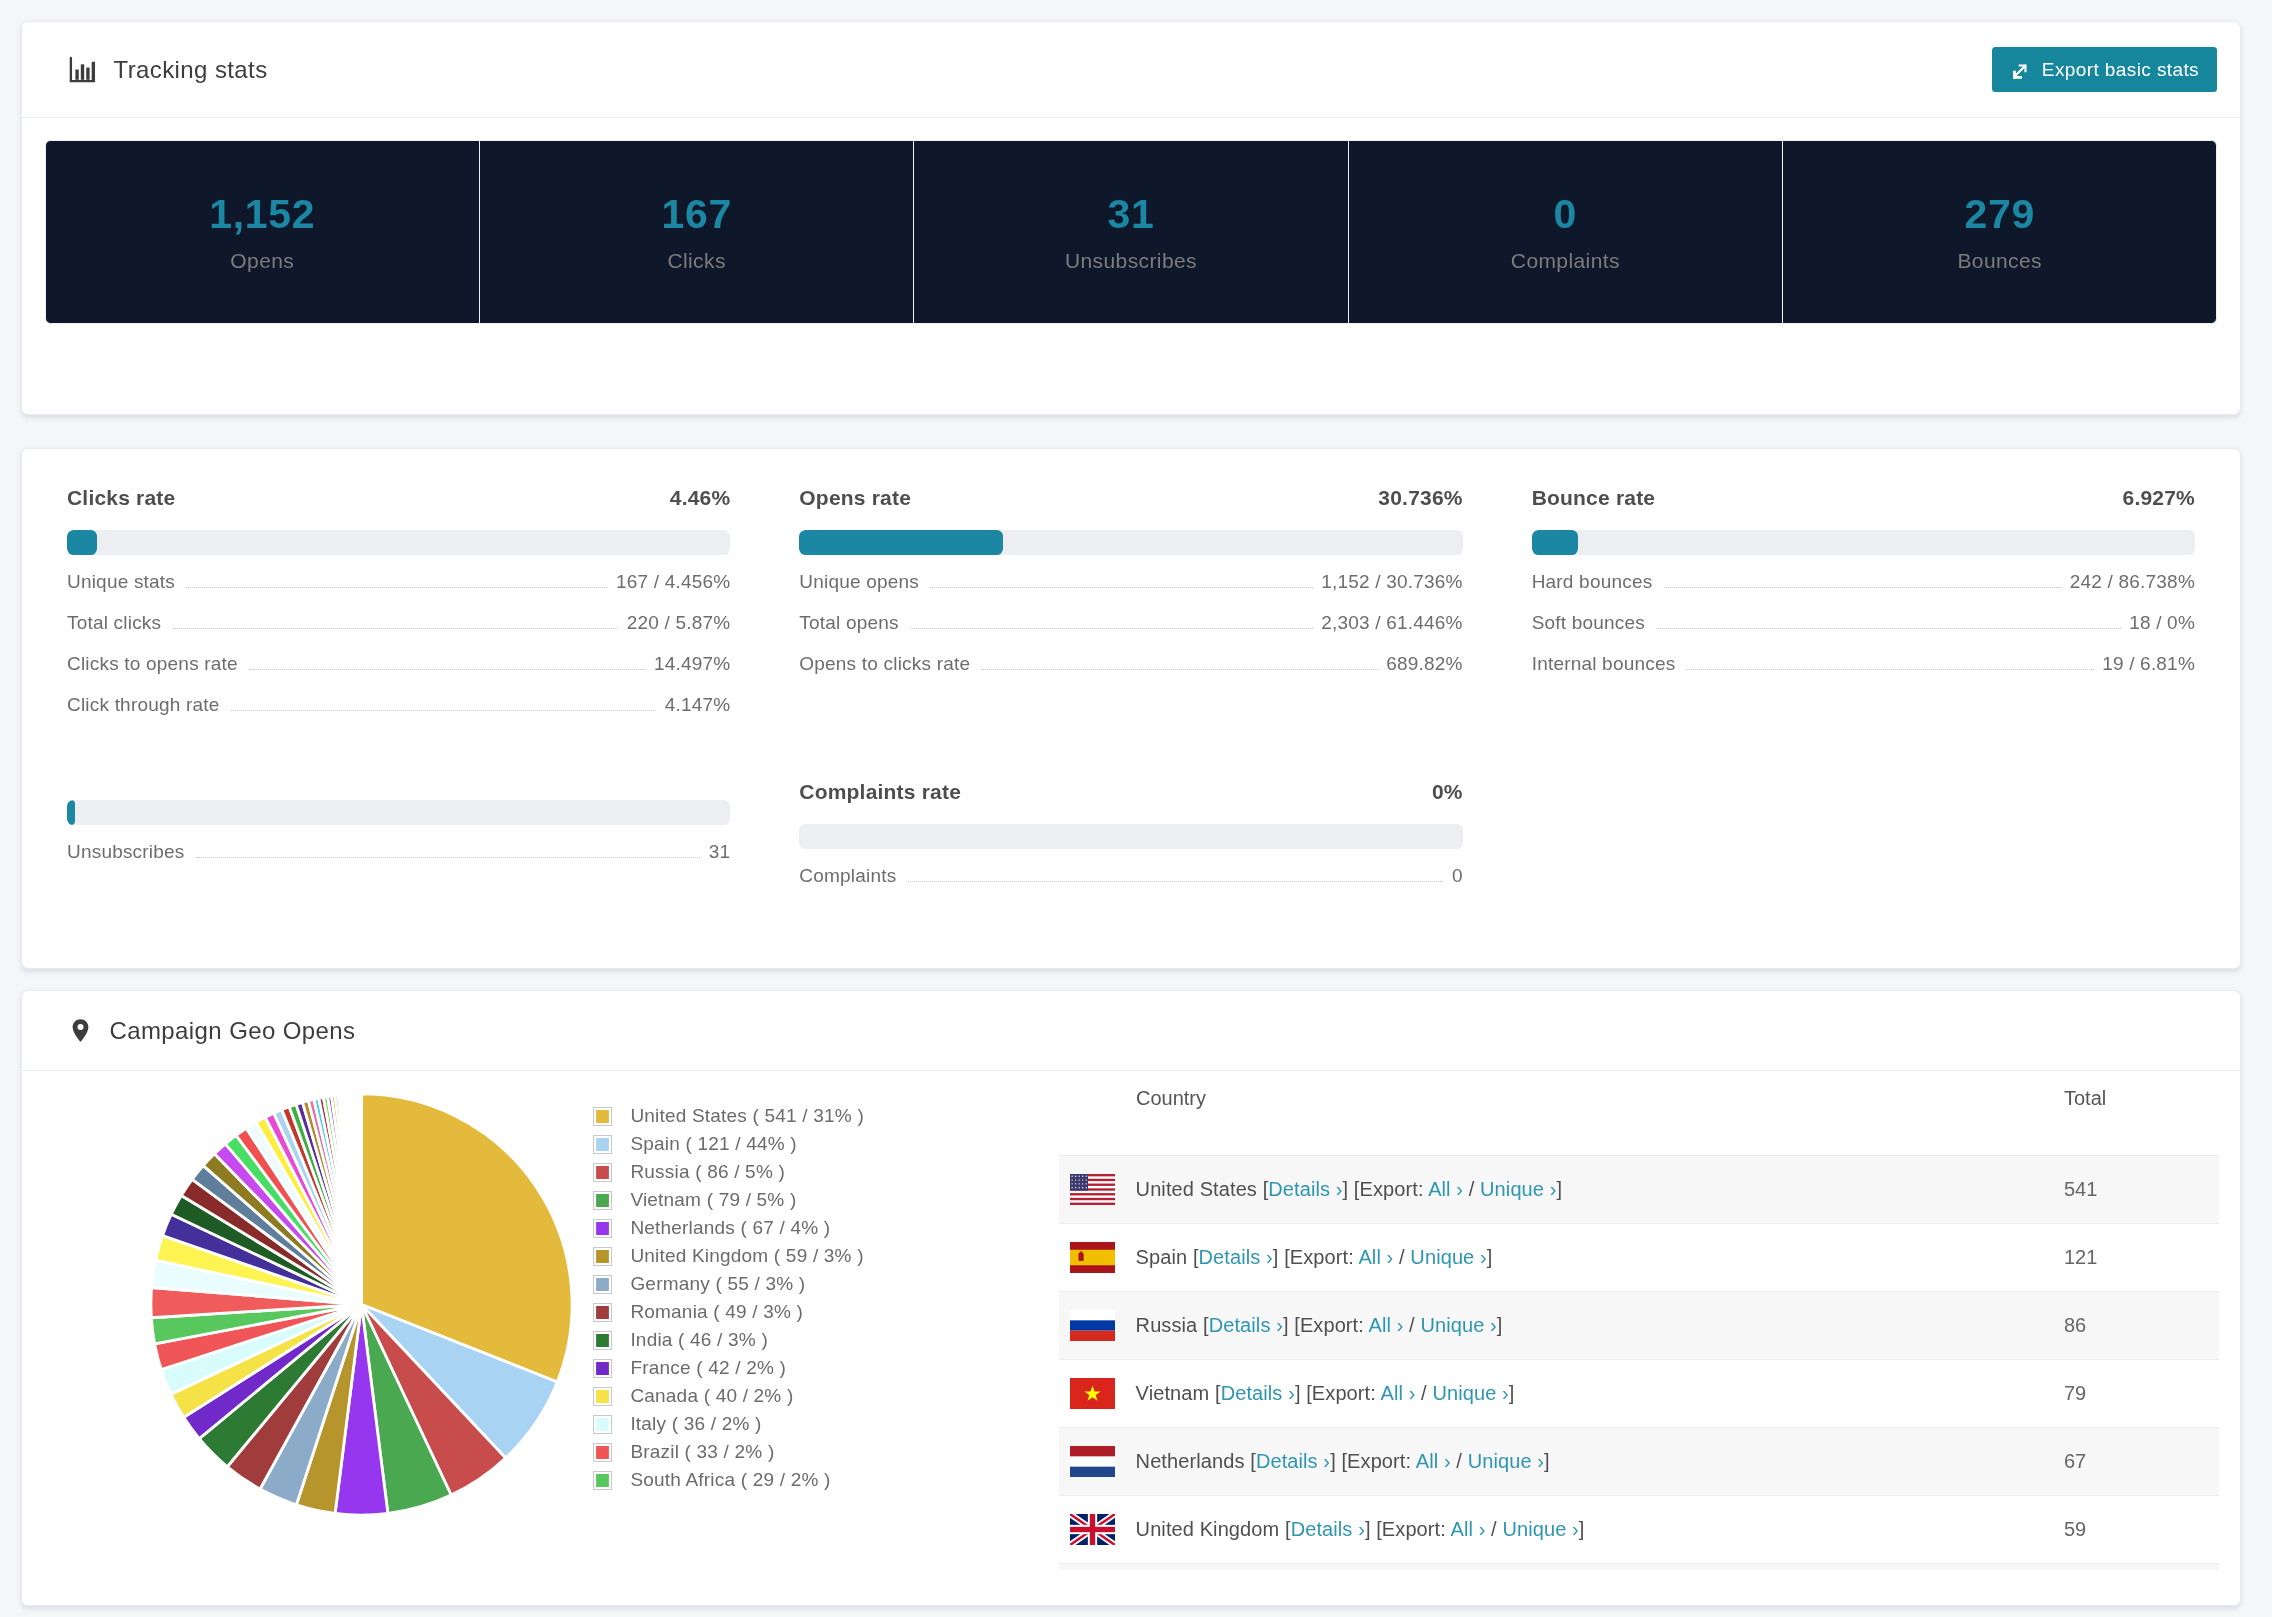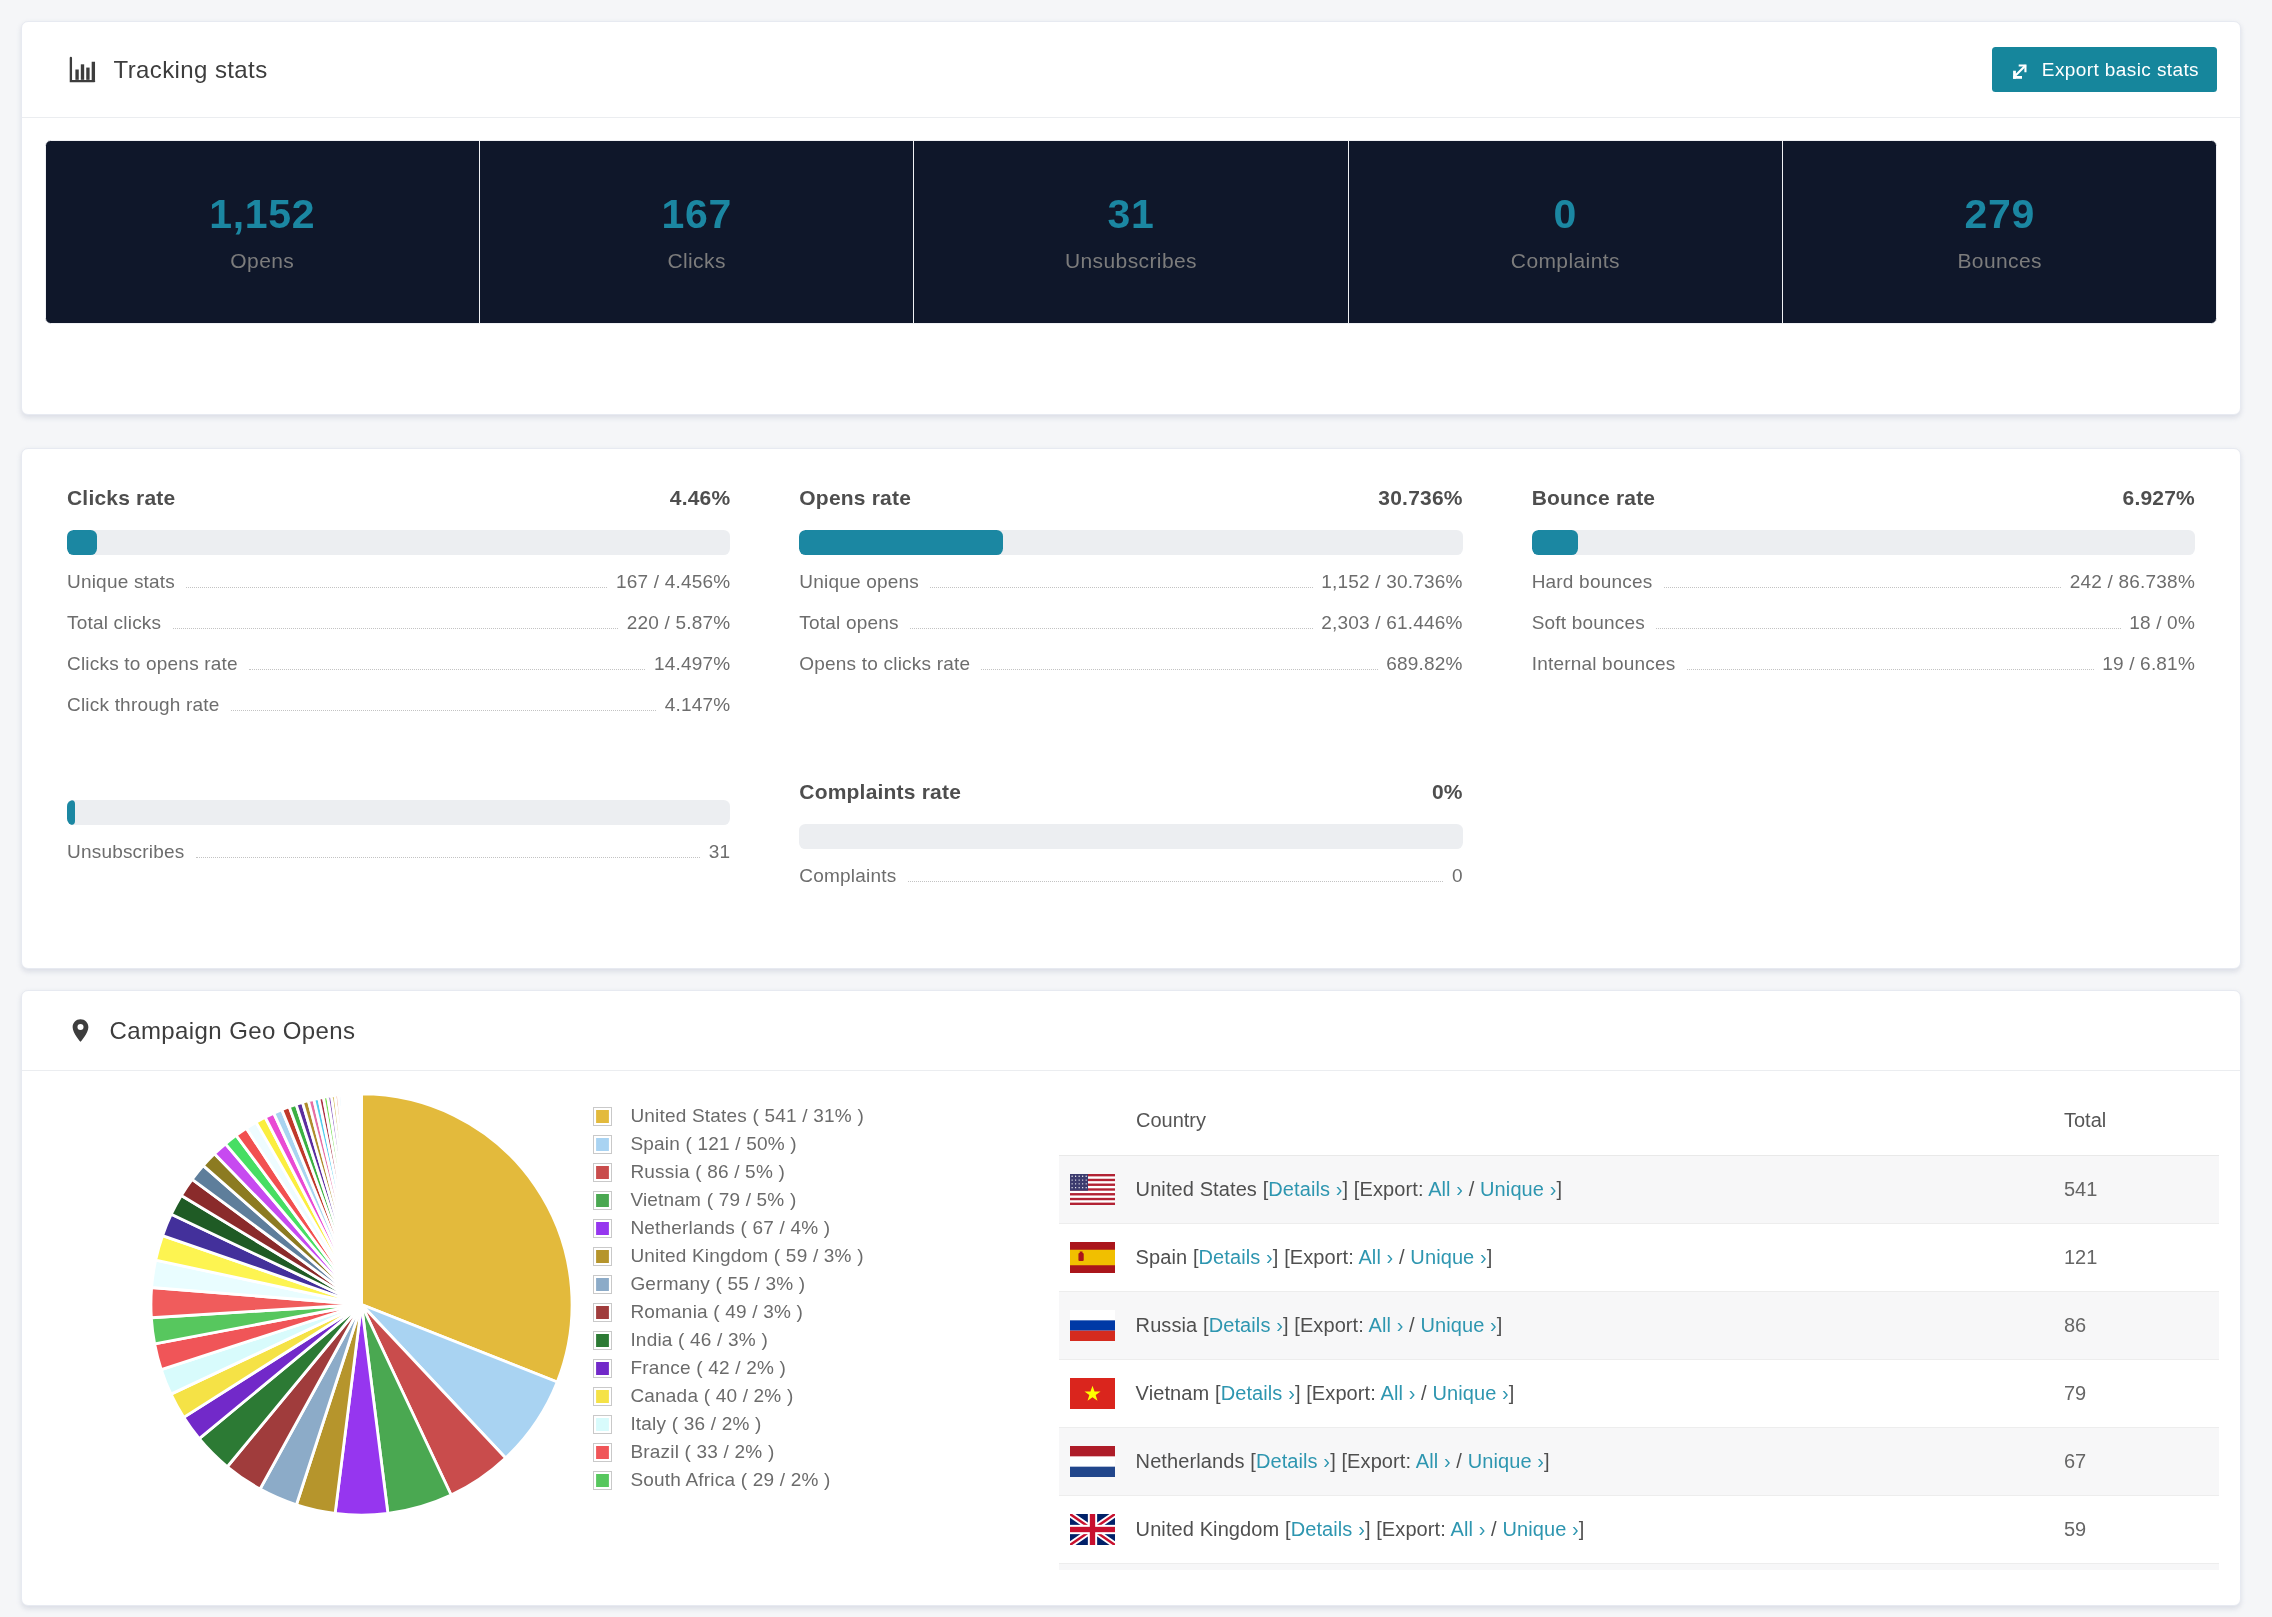--- a/index.html
+++ b/index.html
@@ -80,21 +80,21 @@
   .card-geo .card-header{height:79px;}
   .geo-content{display:flex;padding:0 0 0 45px;height:498px;box-sizing:border-box;}
   .pie-wrap{width:526px;box-sizing:border-box;padding:18.4px 0 0 79px;flex:none;}
   .legend{list-style:none;margin:0;padding:31px 0 0 0;width:466px;flex:none;text-align:right;}
   .legend li{display:flex;align-items:center;height:28px;font-size:19px;color:#6b6b6b;letter-spacing:0.2px;}
   .swatch{
     width:17px;height:17px;flex:none;margin-right:18.4px;
     border:1.4px solid #c9c9c9;box-shadow:inset 0 0 0 2.1px #fff;box-sizing:content-box;
   }
   .geo-table-wrap{flex:1;margin-top:15.5px;height:483px;overflow:hidden;margin-right:21px;}
-  .geo-thead{display:flex;align-items:center;height:68px;padding-left:77px;border-bottom:0.7px solid #e9e9e9;}
+  .geo-thead{display:flex;align-items:flex-start;height:68px;padding-left:77px;border-bottom:0.7px solid #e9e9e9;}
   .th-country{flex:1;font-size:20px;color:#555;}
   .th-total{width:155px;font-size:20px;color:#555;}
   .geo-row{
     display:flex;align-items:center;height:68px;padding-left:10.6px;
     border-bottom:0.7px solid #ededed;box-sizing:border-box;
   }
   .geo-row.odd{background:#f7f7f8;}
   .flag{width:45px;height:31px;flex:none;margin-right:21px;display:inline-flex;}
   .flag svg{width:45px;height:31px;}
   .country-cell{flex:1;font-size:20px;color:#4f4f4f;letter-spacing:0.1px;}
@@ -340,21 +340,21 @@
             <path d="M305,305 L303.40,7.00 A298,298 0 0 1 305.00,7.00 Z" fill="#ccdd55" stroke="#ffffff" stroke-width="4" stroke-linejoin="round"></path>
           </svg>
       </div>
       <ul class="legend" id="legend">
           <li>
             <span class="swatch" style="background: rgb(227, 186, 60);"></span>
             <span>United States ( 541 / 31% )</span>
           </li>
           <li>
             <span class="swatch" style="background: rgb(169, 211, 242);"></span>
-            <span>Spain ( 121 / 50% )</span>
+            <span>Spain ( 121 / 44% )</span>
           </li>
           <li>
             <span class="swatch" style="background: rgb(201, 76, 76);"></span>
             <span>Russia ( 86 / 5% )</span>
           </li>
           <li>
             <span class="swatch" style="background: rgb(74, 168, 81);"></span>
             <span>Vietnam ( 79 / 5% )</span>
           </li>
           <li>

